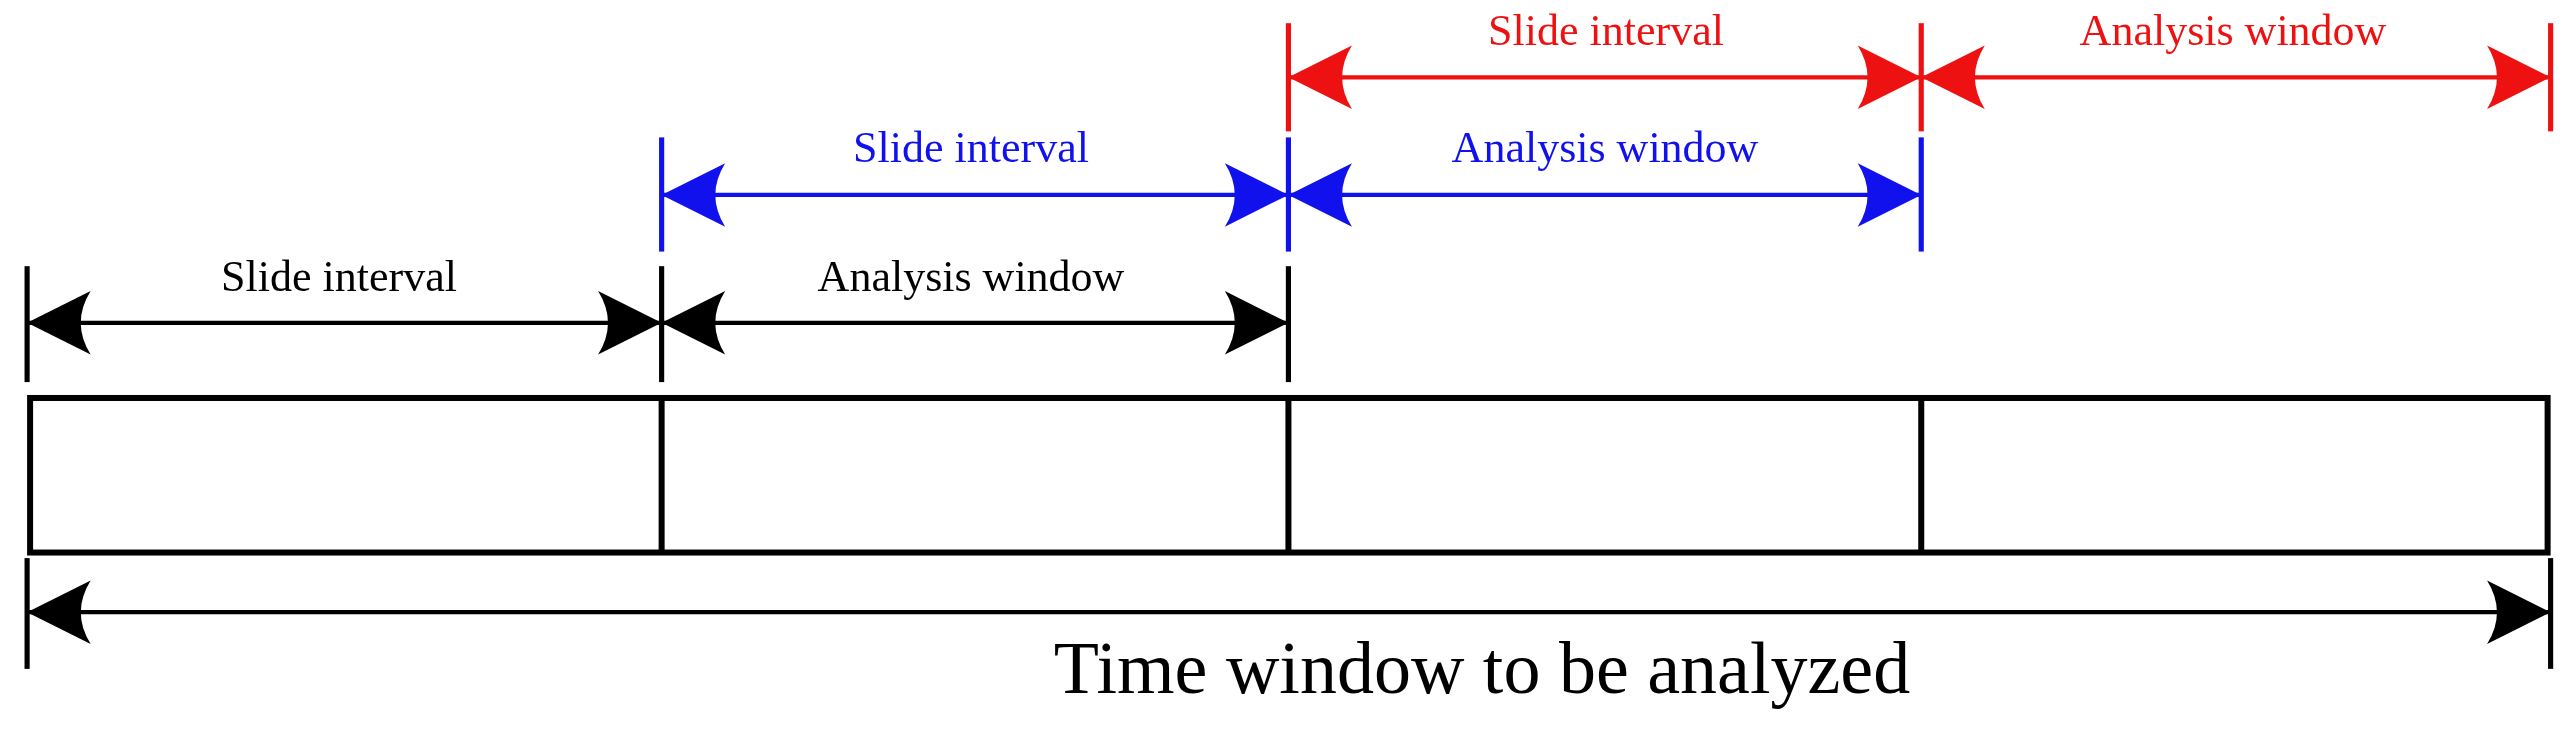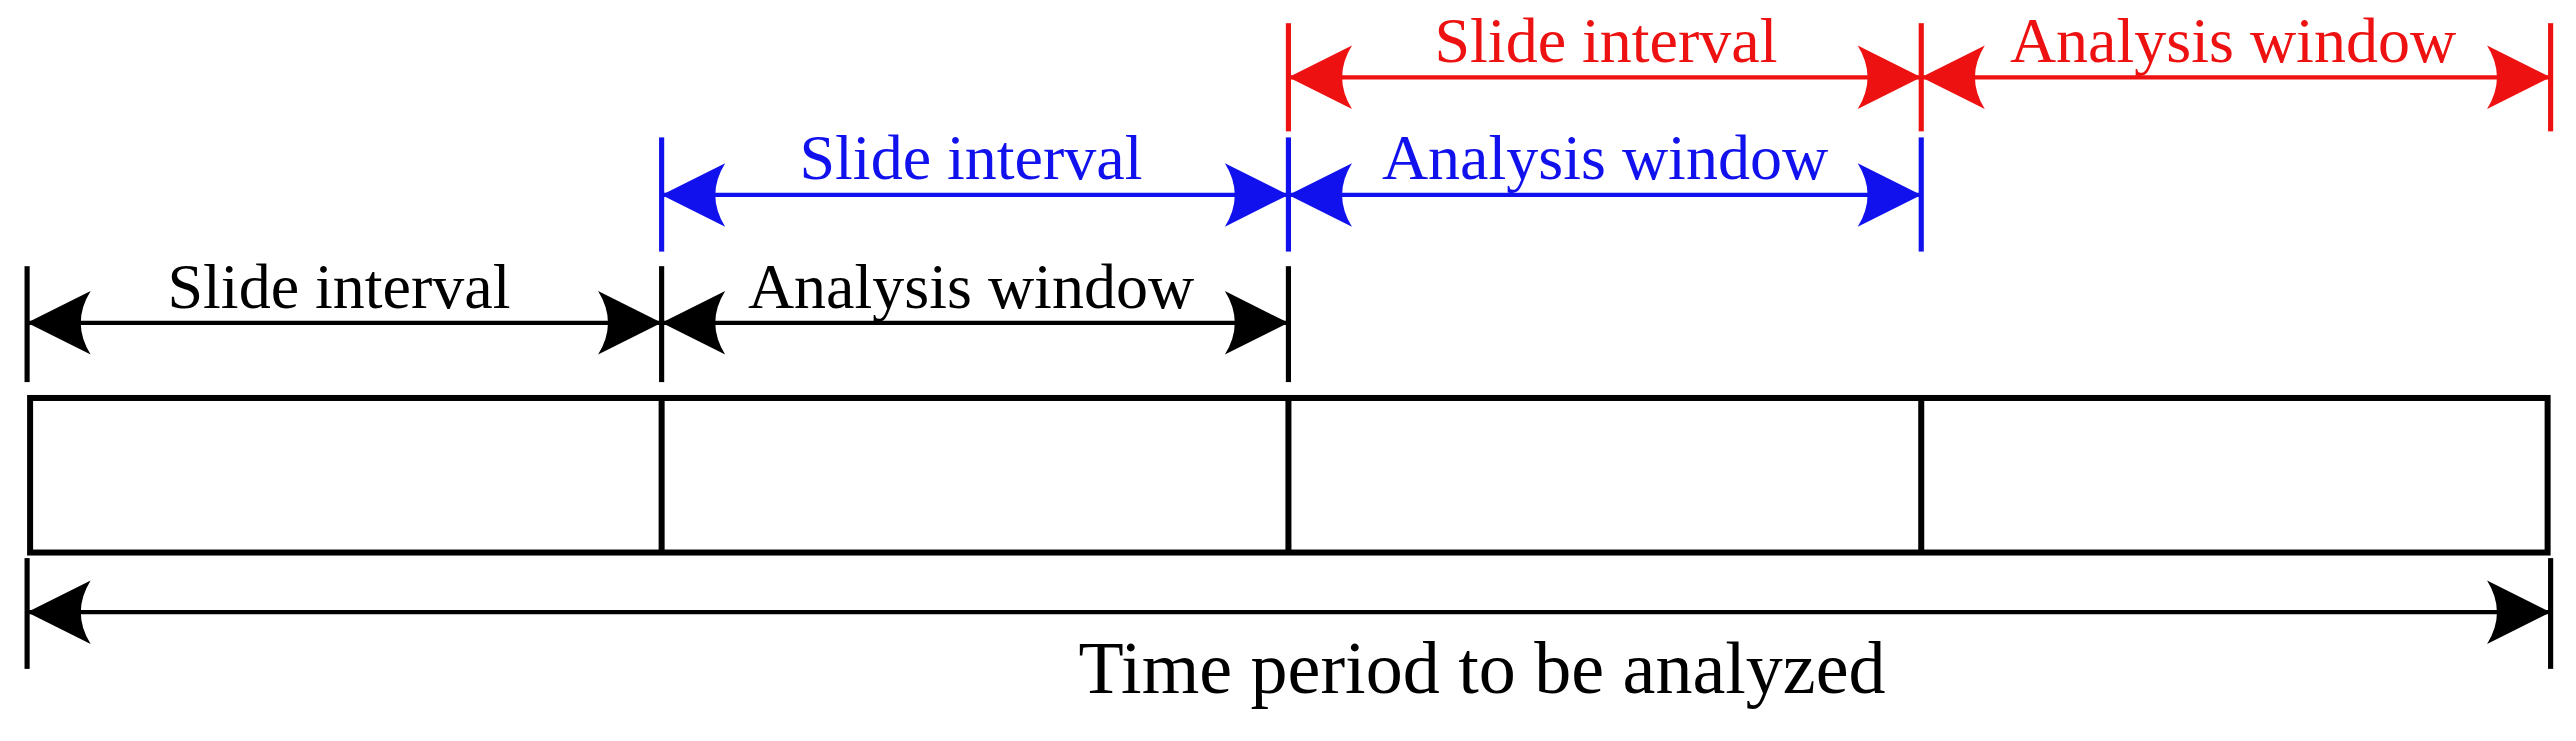--- a/index.html
+++ b/index.html
@@ -7,21 +7,21 @@
     position: relative;
     width: 2576px;
     height: 741px;
     background: #ffffff;
     overflow: hidden;
     font-family: "Liberation Serif", "DejaVu Serif", serif;
   }
   .page svg { position: absolute; left: 0; top: 0; }
   .lbl {
     position: absolute;
-    font-size: 64px;
+    font-size: 44px;
     line-height: 1;
     white-space: nowrap;
     transform: translateX(-50%);
     color: #000000;
   }
   .lbl.red  { color: #ee1111; }
   .lbl.blue { color: #1111ee; }
   .lbl.time { font-size: 74px; }
 </style>
 </head>
@@ -82,16 +82,16 @@
 
   <div class="lbl" style="left:339px;  top:255px;">Slide interval</div>
   <div class="lbl" style="left:971px; top:255px;">Analysis window</div>
 
   <div class="lbl blue" style="left:971px; top:126px;">Slide interval</div>
   <div class="lbl blue" style="left:1605px; top:126px;">Analysis window</div>
 
   <div class="lbl red" style="left:1606px; top:8.6px;">Slide interval</div>
   <div class="lbl red" style="left:2233px; top:8.6px;">Analysis window</div>
 
-  <div class="lbl time" style="left:1482px; top:631px;">Time period to be analyzed</div>
+  <div class="lbl time" style="left:1482px; top:631px;">Time window to be analyzed</div>
 
 </div>
 
 
 </body></html>

